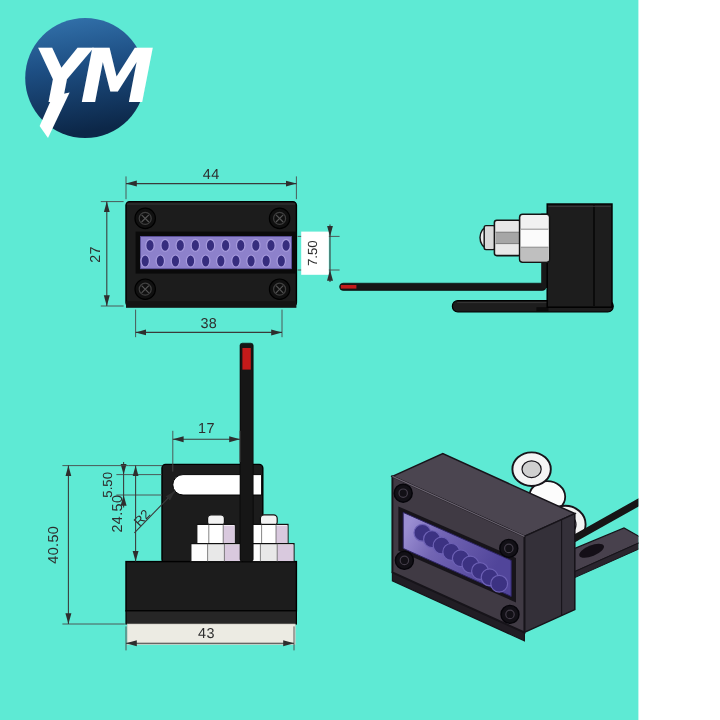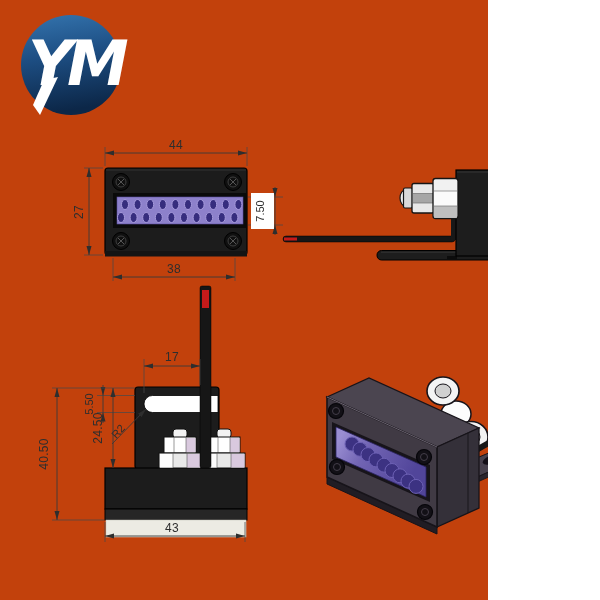--- a/index.html
+++ b/index.html
@@ -1,16 +1,16 @@
 <!DOCTYPE html>
 <html><head>
 <meta charset="utf-8">
 <style>
   html,body{margin:0;padding:0;background:#ffffff;}
-  .canvas{position:relative;width:488px;height:600px;background:#c2410c;overflow:hidden;
+  .canvas{position:relative;width:532px;height:600px;background:#5eead4;overflow:hidden;
           font-family:"Liberation Sans",sans-serif;}
   svg{position:absolute;left:0;top:0;}
   .dimtext{font-family:"Liberation Sans",sans-serif;font-size:12px;fill:#2e2e2e;letter-spacing:.3px;}
   .dimsmall{font-family:"Liberation Sans",sans-serif;font-size:11px;fill:#2e2e2e;}
   .extline{stroke:#4a4a4a;stroke-width:.75;fill:none;}
   .dimline{stroke:#3a3a3a;stroke-width:.9;fill:none;}
   .logotext{font-family:"DejaVu Sans",sans-serif;font-weight:bold;font-style:italic;fill:#ffffff;}
 </style>
 </head>
 <body>

